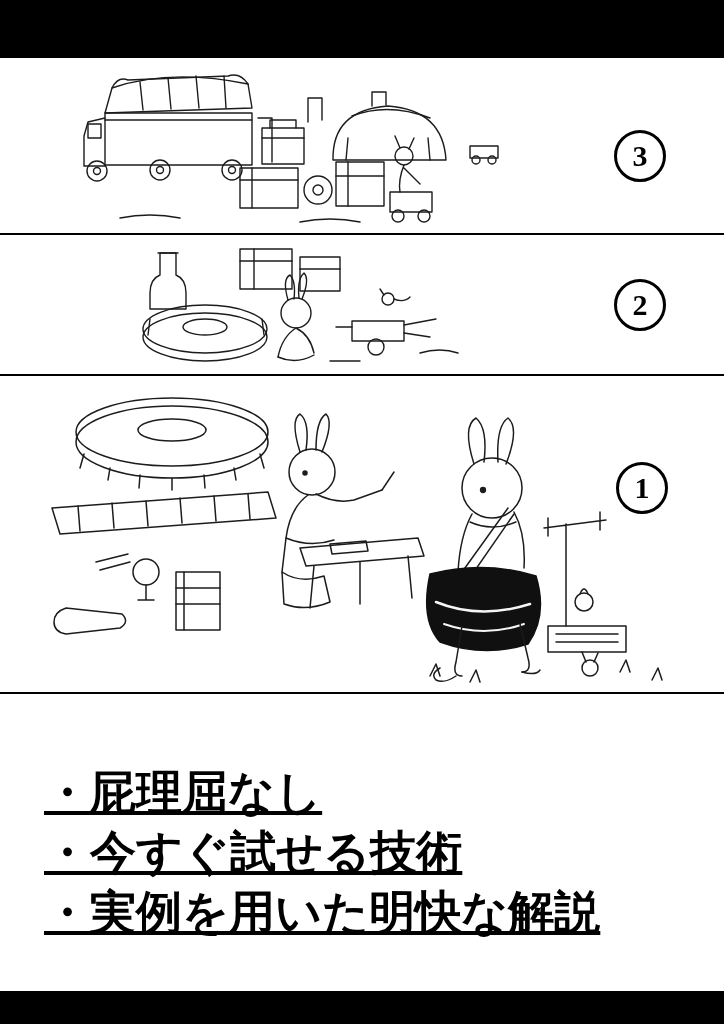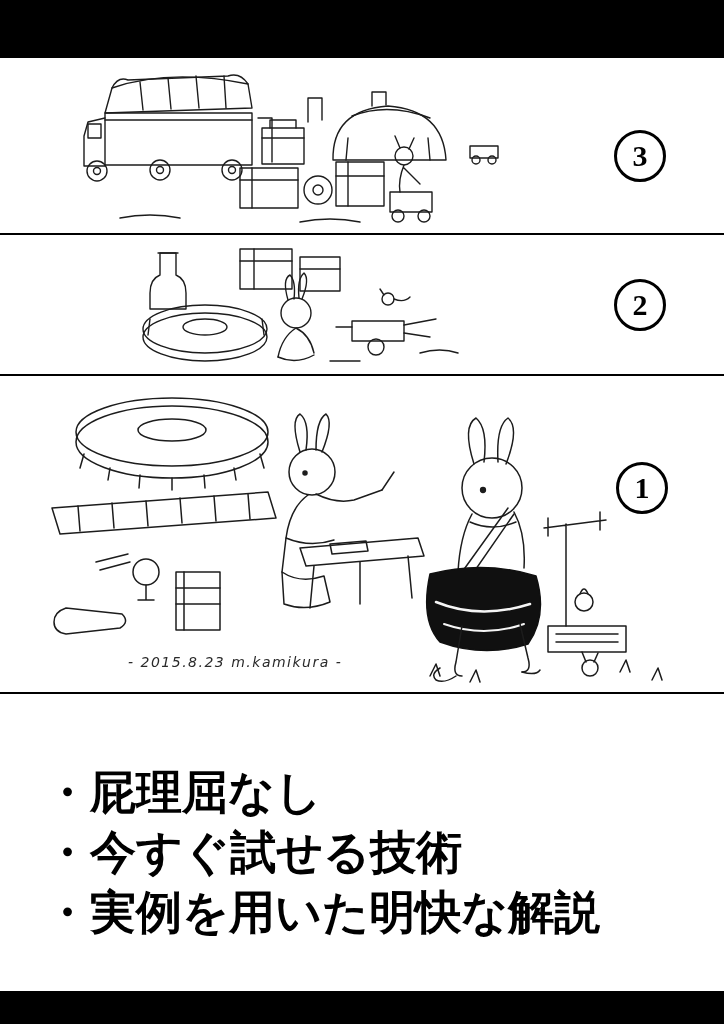--- a/index.html
+++ b/index.html
@@ -25,21 +25,21 @@
                   font-family:"Liberation Serif",serif;}
   .p3 .num-badge{top:72px;right:58px;}
   .p2 .num-badge{top:44px;right:58px;}
   .p1 .num-badge{top:86px;right:56px;}
 
   .signature{position:absolute;left:128px;bottom:22px;font-family:"DejaVu Sans",sans-serif;
              font-style:italic;font-size:14px;letter-spacing:1.5px;color:#2a2a2a;}
 
   .bullets{position:absolute;top:763px;left:44px;}
   .bullet-line{font-size:46px;font-weight:bold;line-height:60px;color:#000;
-               white-space:nowrap;font-family:"Liberation Serif",serif;}
+               white-space:nowrap;font-family:"Liberation Serif",serif;text-decoration:underline;}
 </style>
 </head>
 <body>
 
 <div class="sheet">
 
   <div class="bar bar-top"></div>
 
   <div class="art">
 
@@ -169,21 +169,20 @@
           <rect x="548" y="250" width="78" height="26"></rect>
           <path d="M556,258 L618,258 M556,266 L618,266"></path>
           <circle cx="590" cy="292" r="8"></circle>
           <path d="M586,286 L582,276 M594,286 L598,277"></path>
           <path d="M430,300 L436,288 L440,300 M470,306 L476,294 L480,306 M620,296 L626,284 L630,296 M652,304 L658,292 L662,304"></path>
         </g>
       </svg>
       <div class="num-badge">
         <span>1</span>
       </div>
-      <div class="signature">- 2015.8.23 m.kamikura -</div>
     </div>
 
     <div class="divider"></div>
 
   </div>
 
   <div class="bullets">
     <div class="bullet-line">・屁理屈なし</div>
     <div class="bullet-line">・今すぐ試せる技術</div>
     <div class="bullet-line">・実例を用いた明快な解説</div>

